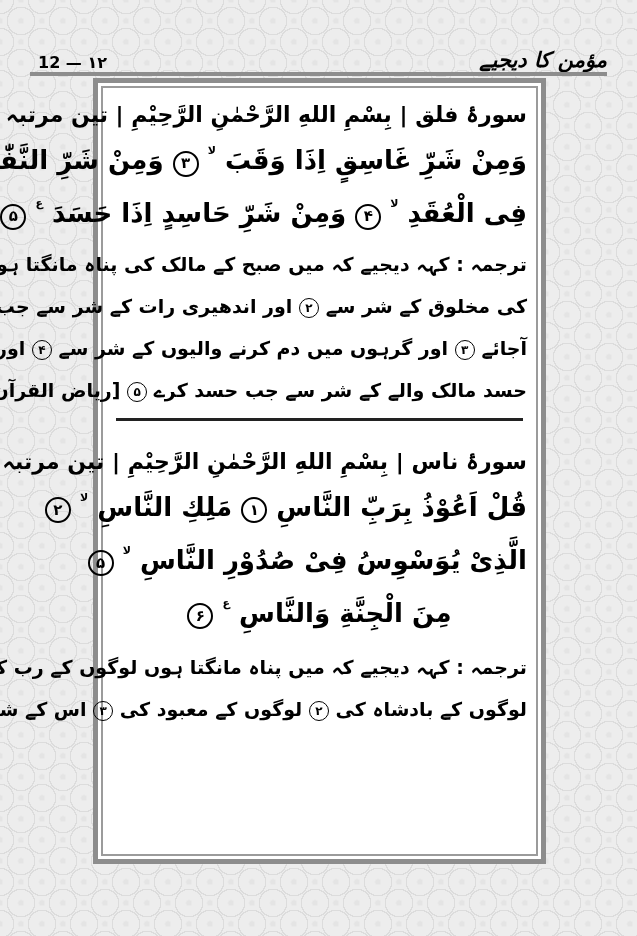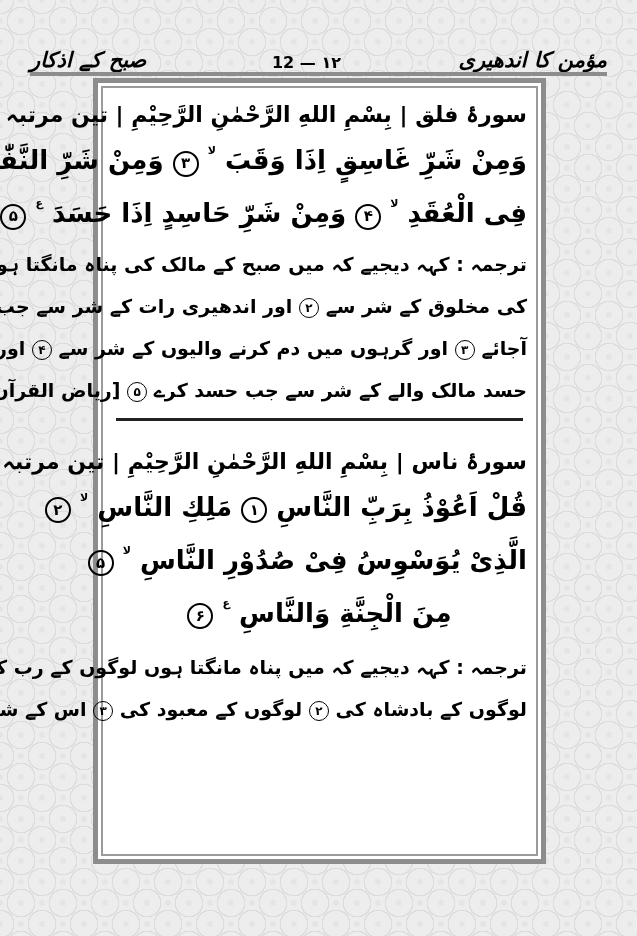--- a/index.html
+++ b/index.html
@@ -133,23 +133,22 @@
   }
 
   .falaq-trans { margin-top: 3px; }
   .nas-sec { margin-top: 16px; }
   .nas-trans { margin-top: 6px; }
 </style>
 </head>
 <body>
 
 <header class="page-header">
-  <div class="hdr-side">مؤمن کا اندھیری</div>
+  <div class="hdr-side">مؤمن کا دیجیے</div>
   <div class="hdr-page-num">12 — ۱۲</div>
-  <div class="hdr-side">صبح کے اذکار</div>
 </header>
 
 <div class="header-rule"></div>
 
 <div class="frame">
   <div class="frame-inner">
 
     <section>
       <div class="sec-heading">سورۂ فلق  |  بِسْمِ اللهِ الرَّحْمٰنِ الرَّحِیْمِ  |  تین مرتبہ پڑھ لیجئے</div>
       <div class="line ar"><span class="seg-text">وَمِنْ شَرِّ غَاسِقٍ اِذَا وَقَبَ</span> <span class="waqf-mark">لا</span> <span class="num-circle">۳</span> <span class="seg-text">وَمِنْ شَرِّ النَّفّٰثٰتِ</span></div>

